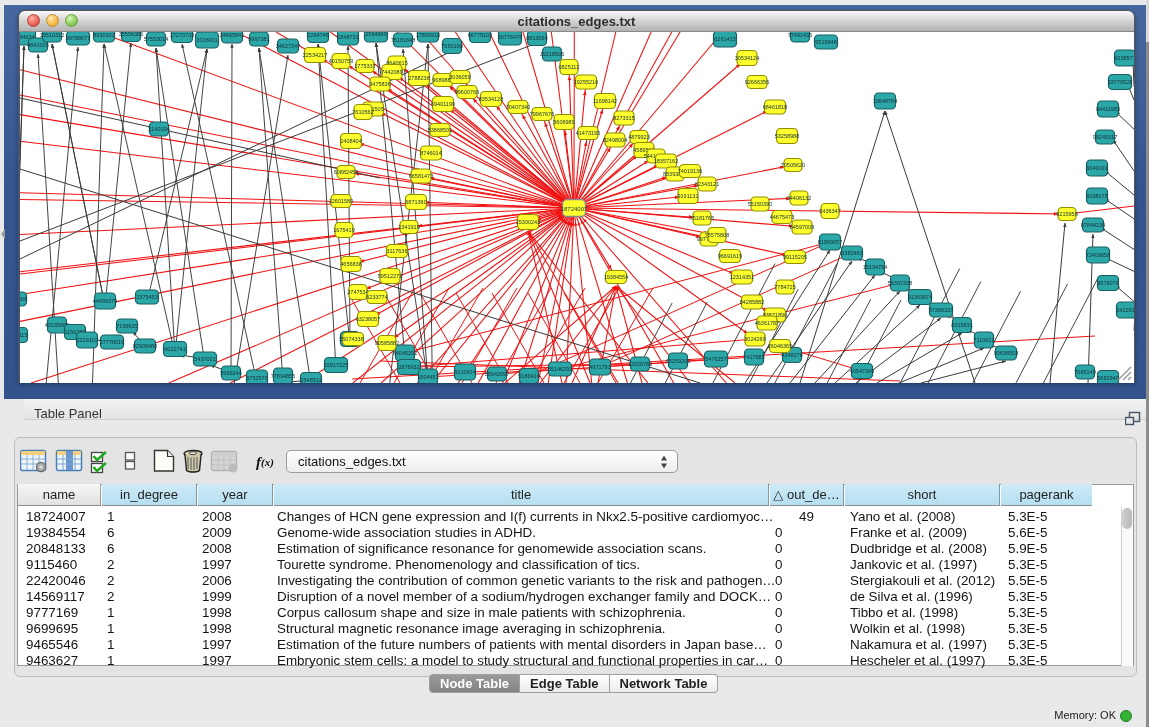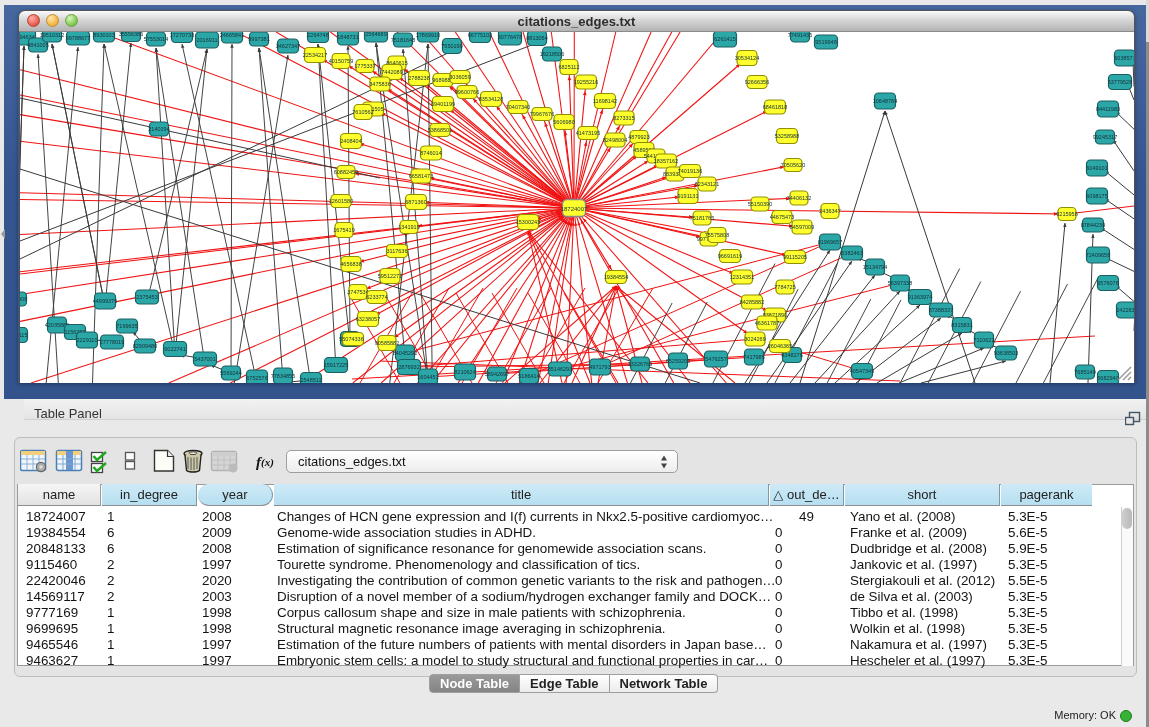--- a/index.html
+++ b/index.html
@@ -767,21 +767,21 @@
 <div class="combo">citations_edges.txt
  <svg style="position:absolute;right:9px;top:4px" width="8" height="14">
       <path d="M4 0.5L7 5.5H1z" fill="#444"></path>
       <path d="M4 13.5L7 8.5H1z" fill="#444"></path>
     </svg>
 </div>
 
 <div class="table"></div>
 <div class="th" style="left:18px;width:83px;background:linear-gradient(#f6f6f6,#e2e2e2);border-right:1px solid #9a9a9a;">name</div>
 <div class="th thblue" style="left:102px;width:95px;">in_degree</div>
-<div class="th thblue" style="left:198px;width:75px;border-radius:11px;">year</div>
+<div class="th thblue" style="left:198px;width:75px;">year</div>
 <div class="th thblue" style="left:274px;width:495px;">title</div>
 <div class="th thblue" style="left:770px;width:74px;">△ out_de…</div>
 <div class="th thblue" style="left:845px;width:155px;">short</div>
 <div class="th thblue" style="left:1001px;width:91px;border-right:none;">pagerank</div>
 <div class="trow" style="top:507px">
 <span style="left:26px">18724007</span>
     <span style="left:107px">1</span>
     <span style="left:202px">2008</span>
     <span style="left:277px">Changes of HCN gene expression and I(f) currents in Nkx2.5-positive cardiomyoc…</span>
     <span style="left:799px">49</span>
@@ -811,33 +811,33 @@
     <span style="left:107px">2</span>
     <span style="left:202px">1997</span>
     <span style="left:277px">Tourette syndrome. Phenomenology and classification of tics.</span>
     <span style="left:775px">0</span>
     <span style="left:850px">Jankovic et al. (1997)</span>
     <span style="left:1008px">5.3E-5</span>
   </div>
 <div class="trow" style="top:571px">
 <span style="left:26px">22420046</span>
     <span style="left:107px">2</span>
-    <span style="left:202px">2020</span>
+    <span style="left:202px">2006</span>
     <span style="left:277px">Investigating the contribution of common genetic variants to the risk and pathogen…</span>
     <span style="left:775px">0</span>
     <span style="left:850px">Stergiakouli et al. (2012)</span>
     <span style="left:1008px">5.5E-5</span>
   </div>
 <div class="trow" style="top:587px">
 <span style="left:26px">14569117</span>
     <span style="left:107px">2</span>
-    <span style="left:202px">2003</span>
+    <span style="left:202px">1999</span>
     <span style="left:277px">Disruption of a novel member of a sodium/hydrogen exchanger family and DOCK…</span>
     <span style="left:775px">0</span>
-    <span style="left:850px">de Silva et al. (2003)</span>
+    <span style="left:850px">de Silva et al. (1996)</span>
     <span style="left:1008px">5.3E-5</span>
   </div>
 <div class="trow" style="top:603px">
 <span style="left:26px">9777169</span>
     <span style="left:107px">1</span>
     <span style="left:202px">1998</span>
     <span style="left:277px">Corpus callosum shape and size in male patients with schizophrenia.</span>
     <span style="left:775px">0</span>
     <span style="left:850px">Tibbo et al. (1998)</span>
     <span style="left:1008px">5.3E-5</span>

